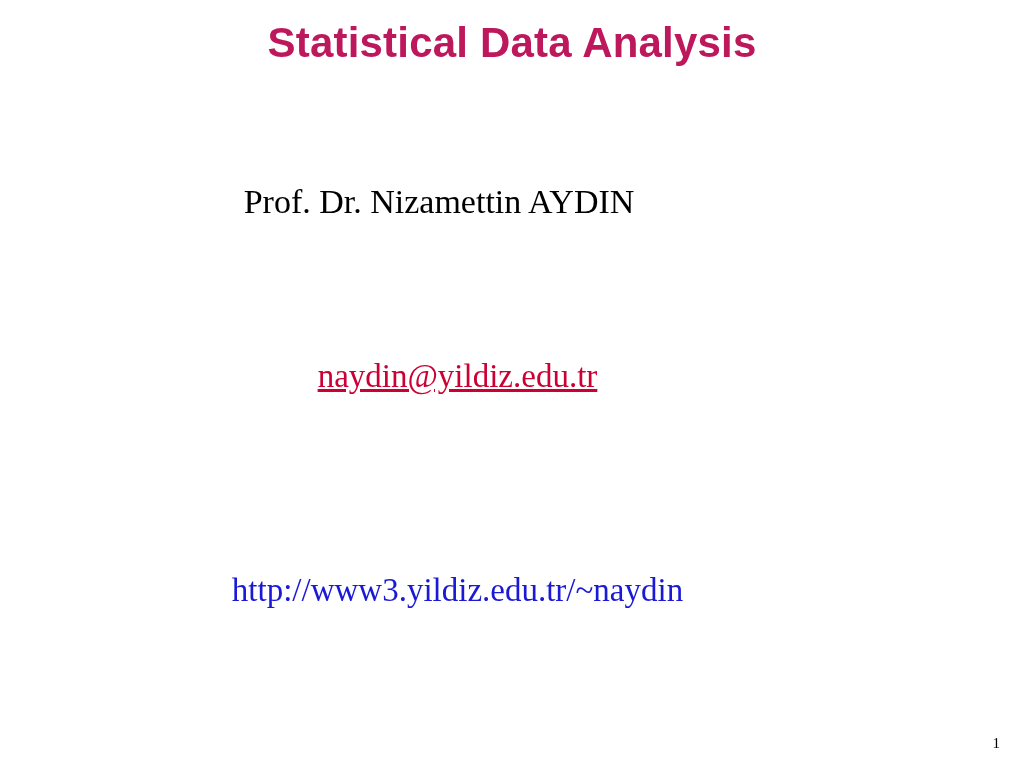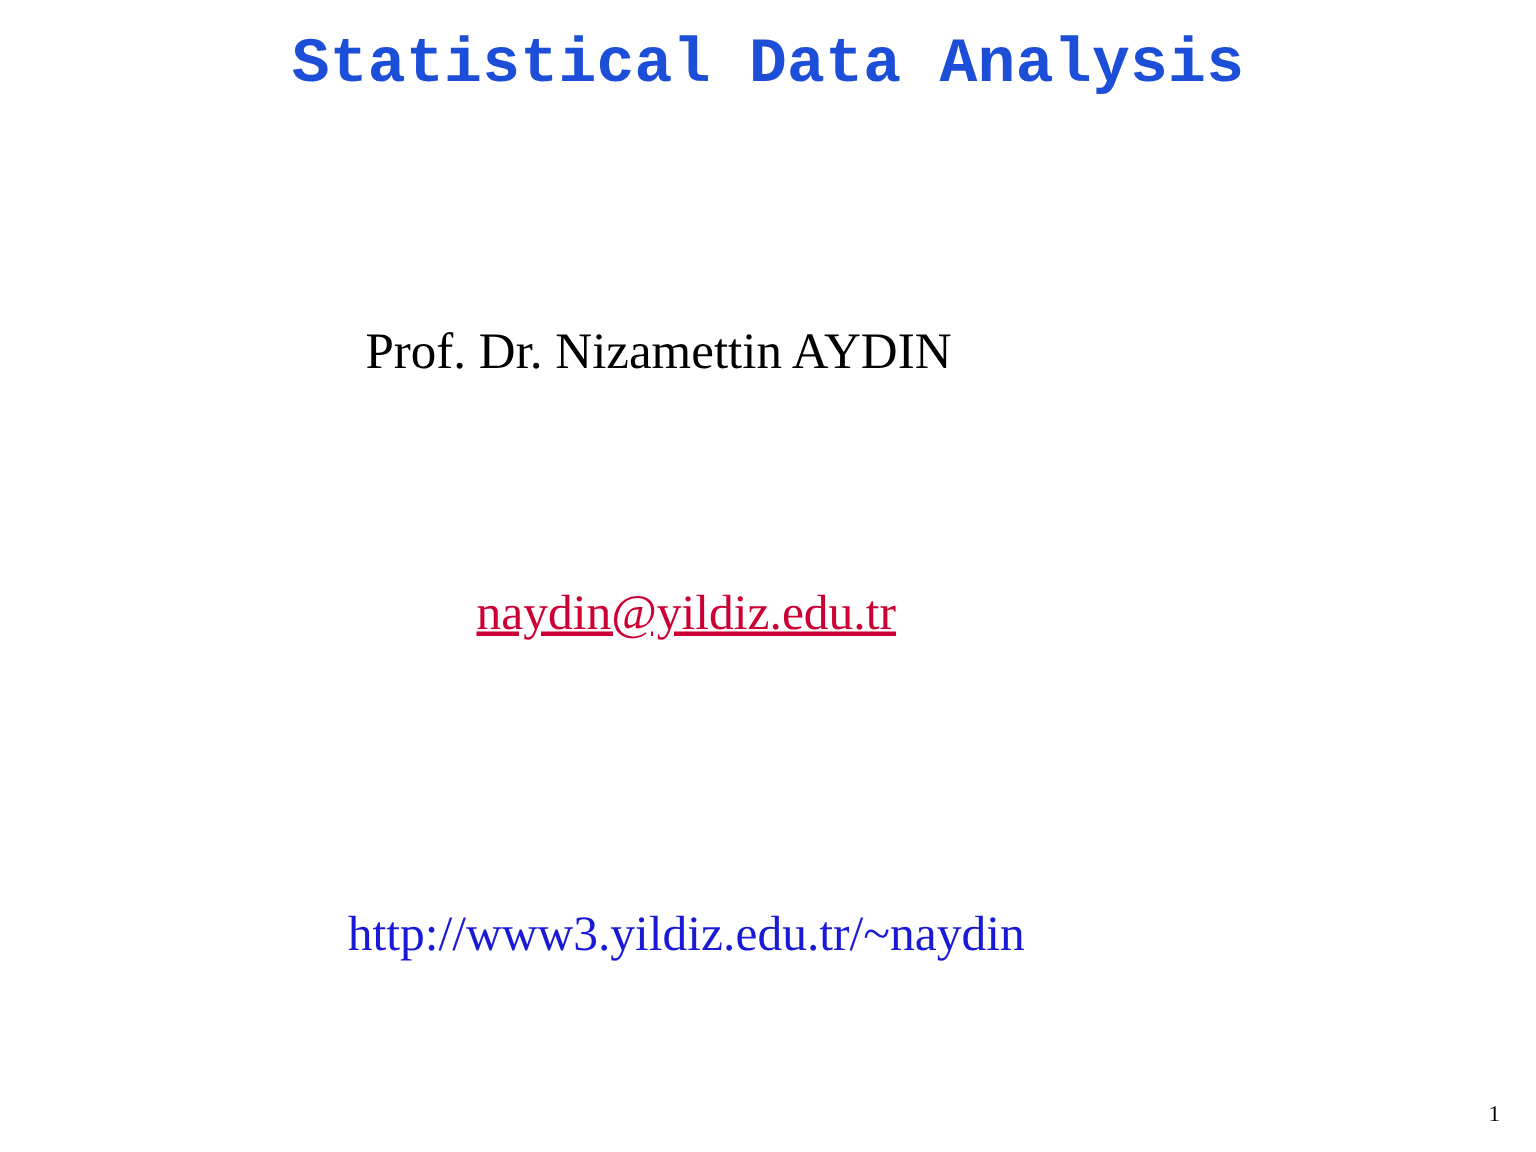--- a/index.html
+++ b/index.html
@@ -14,30 +14,30 @@
     background: #ffffff;
     font-family: "Liberation Serif", serif;
     overflow: hidden;
   }
   .slide-title {
     position: absolute;
     top: 18px;
     left: 0;
     width: 1024px;
     text-align: center;
-    font-family: Liberation Mono, monospace;
+    font-family: Liberation Sans, sans-serif;
     font-weight: bold;
     font-size: 42px;
     line-height: 50px;
-    color: #1d4ed8;
+    color: #be185d;
     letter-spacing: 0.2px;
   }
   .body-block {
     position: absolute;
-    top: 213px;
+    top: 180px;
     left: 0;
     width: 864px;
     text-align: center;
   }
   .line {
     font-family: "Liberation Serif", serif;
     font-size: 34px;
     line-height: 44px;
     color: #000000;
     white-space: pre;

